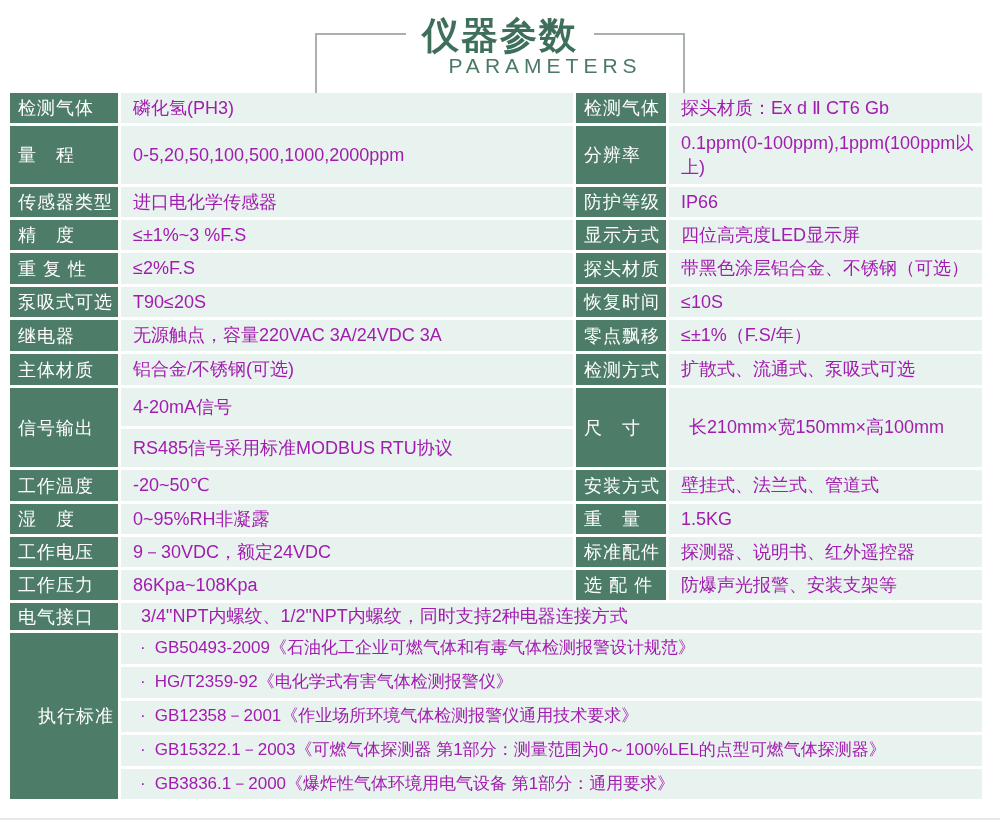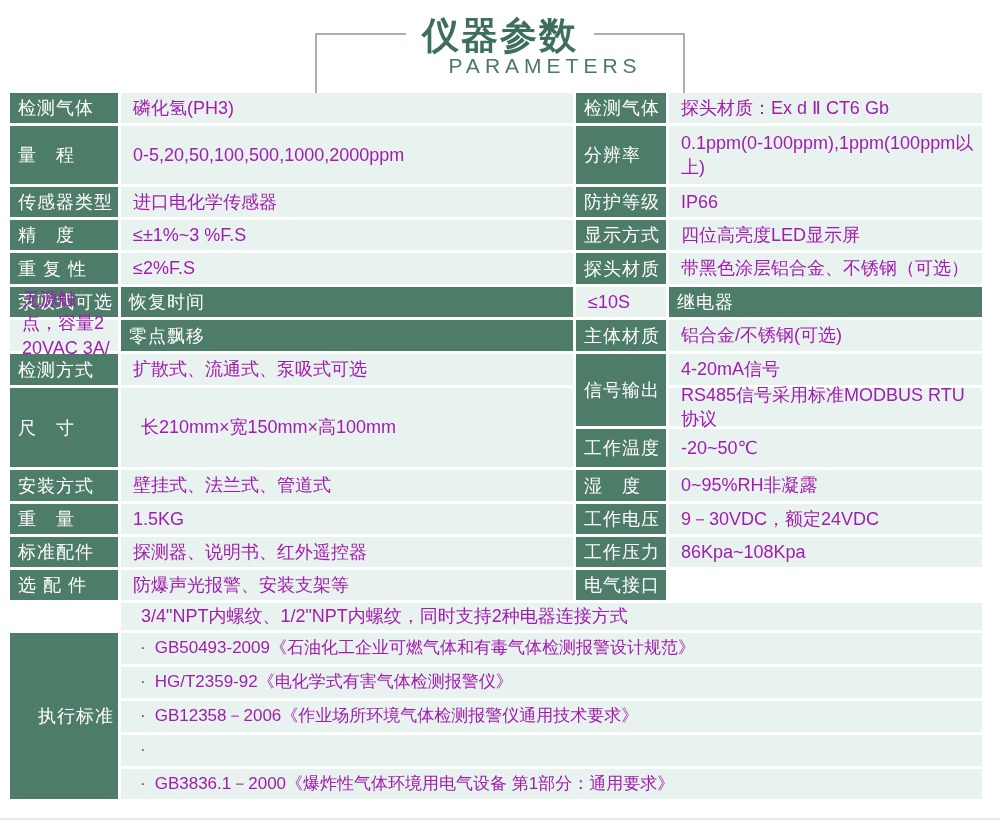--- a/index.html
+++ b/index.html
@@ -79,26 +79,28 @@
   <div class="c val">≤±1%~3 %F.S</div>
   <div class="c lbl">显示方式</div>
   <div class="c val">四位高亮度LED显示屏</div>
 
   <div class="c lbl">重 复 性</div>
   <div class="c val">≤2%F.S</div>
   <div class="c lbl">探头材质</div>
   <div class="c val">带黑色涂层铝合金、不锈钢（可选）</div>
 
   <div class="c lbl">泵吸式可选</div>
+  <div class="c val">T90≤20S</div>
   <div class="c lbl">恢复时间</div>
   <div class="c val">≤10S</div>
 
   <div class="c lbl">继电器</div>
   <div class="c val">无源触点，容量220VAC 3A/24VDC 3A</div>
   <div class="c lbl">零点飘移</div>
+  <div class="c val">≤±1%（F.S/年）</div>
 
   <div class="c lbl">主体材质</div>
   <div class="c val">铝合金/不锈钢(可选)</div>
   <div class="c lbl">检测方式</div>
   <div class="c val">扩散式、流通式、泵吸式可选</div>
 
   <div class="c lbl rspan2">信号输出</div>
   <div class="c val">4-20mA信号</div>
   <div class="c lbl rspan2">尺　寸</div>
   <div class="c val rspan2 indent">长210mm×宽150mm×高100mm</div>
@@ -132,24 +134,25 @@
   <div class="c val cspan3 std">
     <span class="dot">·</span>
     <span>GB50493-2009《石油化工企业可燃气体和有毒气体检测报警设计规范》</span>
   </div>
   <div class="c val cspan3 std">
     <span class="dot">·</span>
     <span>HG/T2359-92《电化学式有害气体检测报警仪》</span>
   </div>
   <div class="c val cspan3 std">
     <span class="dot">·</span>
-    <span>GB12358－2006《作业场所环境气体检测报警仪通用技术要求》</span>
+    <span>GB12358－2001《作业场所环境气体检测报警仪通用技术要求》</span>
   </div>
   <div class="c val cspan3 std">
     <span class="dot">·</span>
+    <span>GB15322.1－2003《可燃气体探测器 第1部分：测量范围为0～100%LEL的点型可燃气体探测器》</span>
   </div>
   <div class="c val cspan3 std">
     <span class="dot">·</span>
     <span>GB3836.1－2000《爆炸性气体环境用电气设备 第1部分：通用要求》</span>
   </div>
 
 </div>
 
 <div class="bottom-rule"></div>
 

